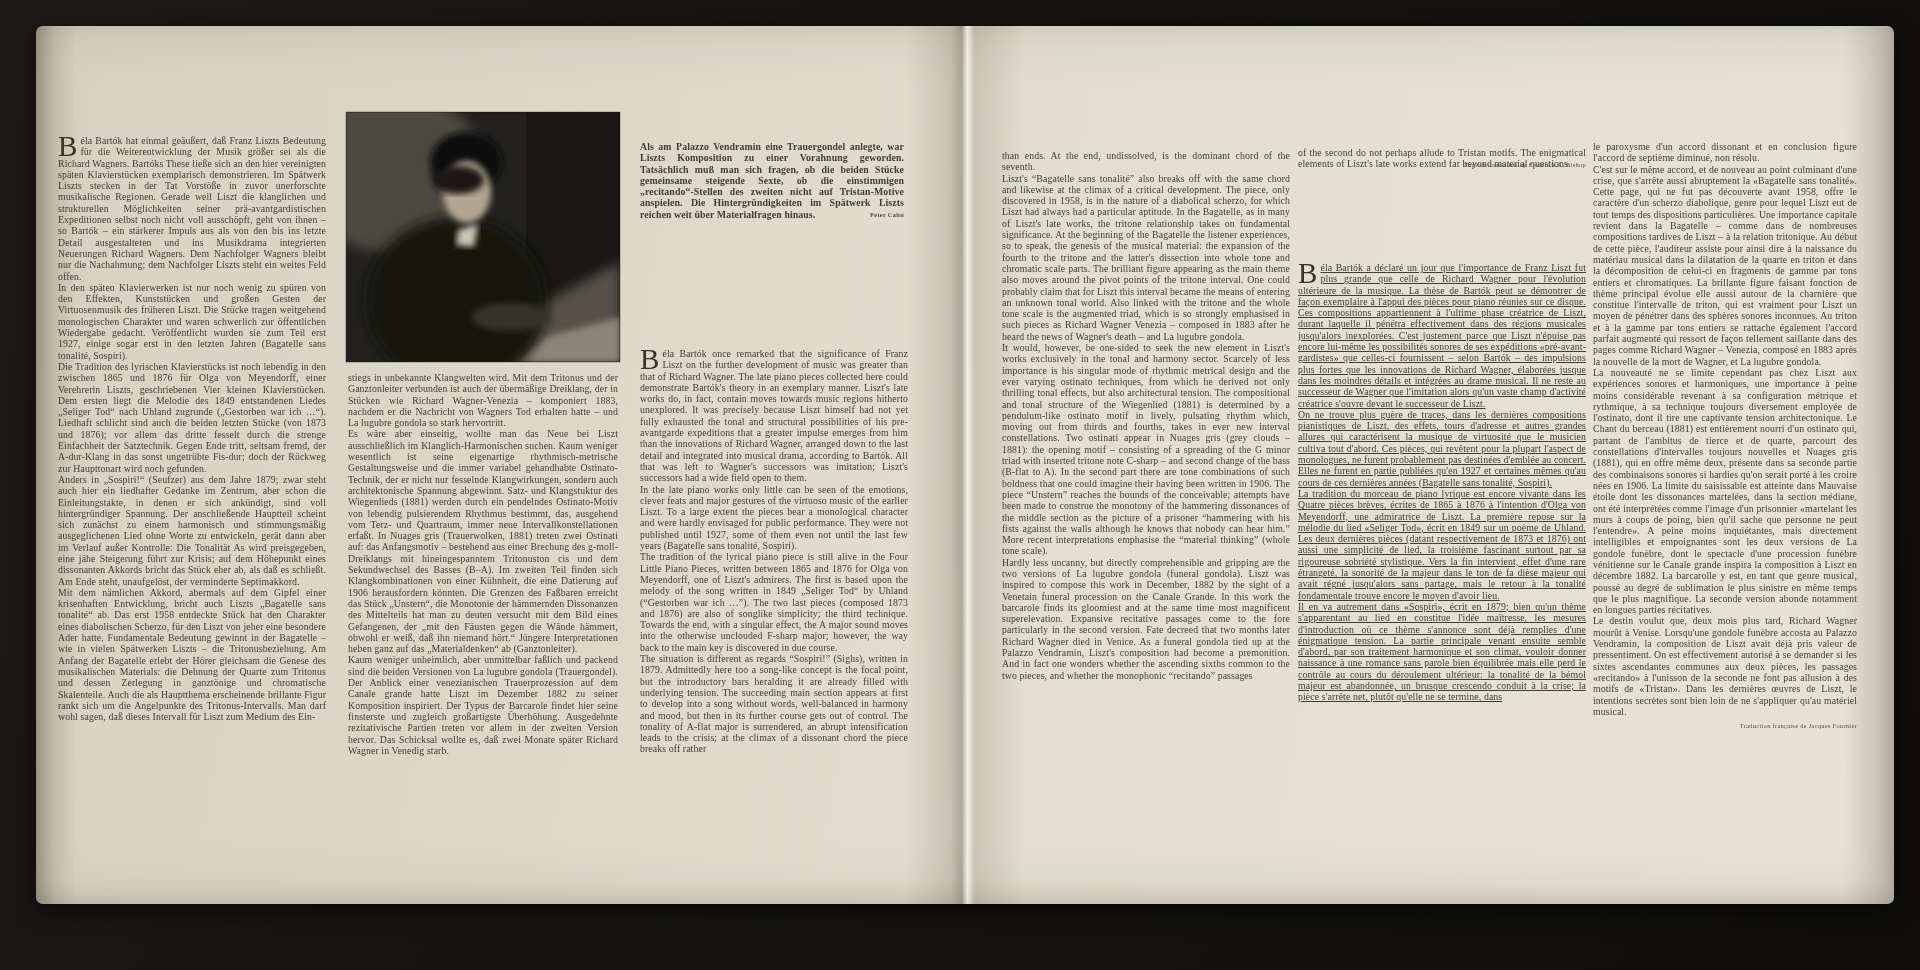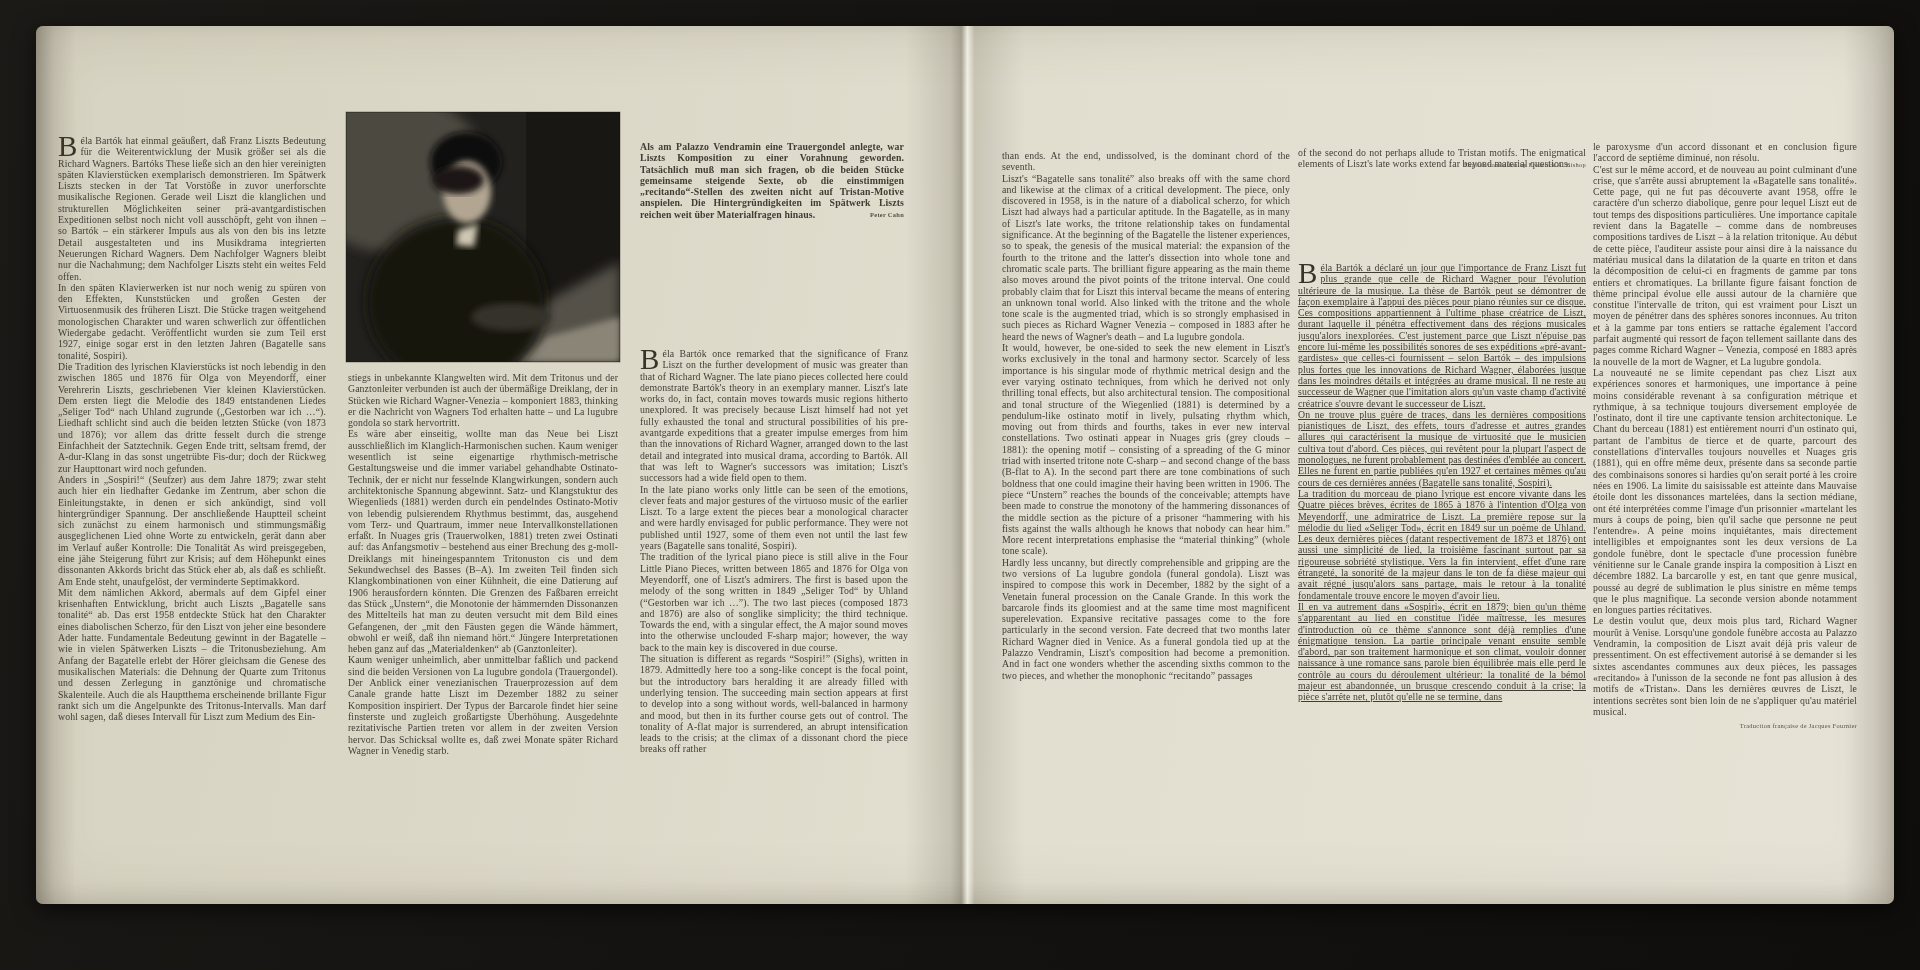--- a/index.html
+++ b/index.html
@@ -77,21 +77,21 @@
   <div>
       <p>In den späten Klavierwerken ist nur noch wenig zu spüren von den Effekten, Kunststücken und großen Gesten der Virtuosenmusik des früheren Liszt. Die Stücke tragen weitgehend monologischen Charakter und waren schwerlich zur öffentlichen Wiedergabe gedacht. Veröffentlicht wurden sie zum Teil erst 1927, einige sogar erst in den letzten Jahren (Bagatelle sans tonalité, Sospiri).</p>
       <p>Die Tradition des lyrischen Klavierstücks ist noch lebendig in den zwischen 1865 und 1876 für Olga von Meyendorff, einer Verehrerin Liszts, geschriebenen Vier kleinen Klavierstücken. Dem ersten liegt die Melodie des 1849 entstandenen Liedes „Seliger Tod“ nach Uhland zugrunde („Gestorben war ich …“). Liedhaft schlicht sind auch die beiden letzten Stücke (von 1873 und 1876); vor allem das dritte fesselt durch die strenge Einfachheit der Satztechnik. Gegen Ende tritt, seltsam fremd, der A-dur-Klang in das sonst ungetrübte Fis-dur; doch der Rückweg zur Haupttonart wird noch gefunden.</p>
       <p>Anders in „Sospiri!“ (Seufzer) aus dem Jahre 1879; zwar steht auch hier ein liedhafter Gedanke im Zentrum, aber schon die Einleitungstakte, in denen er sich ankündigt, sind voll hintergründiger Spannung. Der anschließende Hauptteil scheint sich zunächst zu einem harmonisch und stimmungsmäßig ausgeglichenen Lied ohne Worte zu entwickeln, gerät dann aber im Verlauf außer Kontrolle: Die Tonalität As wird preisgegeben, eine jähe Steigerung führt zur Krisis; auf dem Höhepunkt eines dissonanten Akkords bricht das Stück eher ab, als daß es schließt. Am Ende steht, unaufgelöst, der verminderte Septimakkord.</p>
       <p>Mit dem nämlichen Akkord, abermals auf dem Gipfel einer krisenhaften Entwicklung, bricht auch Liszts „Bagatelle sans tonalité“ ab. Das erst 1958 entdeckte Stück hat den Charakter eines diabolischen Scherzo, für den Liszt von jeher eine besondere Ader hatte. Fundamentale Bedeutung gewinnt in der Bagatelle – wie in vielen Spätwerken Liszts – die Tritonusbeziehung. Am Anfang der Bagatelle erlebt der Hörer gleichsam die Genese des musikalischen Materials: die Dehnung der Quarte zum Tritonus und dessen Zerlegung in ganztönige und chromatische Skalenteile. Auch die als Hauptthema erscheinende brillante Figur rankt sich um die Angelpunkte des Tritonus-Intervalls. Man darf wohl sagen, daß dieses Intervall für Liszt zum Medium des Ein-</p>
     </div>
 </div>
 
 <div class="col" style="left:348px;top:372px;width:270px;height:482px;">
   <div>
-      <p>stiegs in unbekannte Klangwelten wird. Mit dem Tritonus und der Ganztonleiter verbunden ist auch der übermäßige Dreiklang, der in Stücken wie Richard Wagner-Venezia – komponiert 1883, thinking er die Nachricht von Wagners Tod erhalten hatte – und La lugubre gondola so stark hervortritt.</p>
+      <p>stiegs in unbekannte Klangwelten wird. Mit dem Tritonus und der Ganztonleiter verbunden ist auch der übermäßige Dreiklang, der in Stücken wie Richard Wagner-Venezia – komponiert 1883, nachdem er die Nachricht von Wagners Tod erhalten hatte – und La lugubre gondola so stark hervortritt.</p>
       <p>Es wäre aber einseitig, wollte man das Neue bei Liszt ausschließlich im Klanglich-Harmonischen suchen. Kaum weniger wesentlich ist seine eigenartige rhythmisch-metrische Gestaltungsweise und die immer variabel gehandhabte Ostinato-Technik, der er nicht nur fesselnde Klangwirkungen, sondern auch architektonische Spannung abgewinnt. Satz- und Klangstuktur des Wiegenlieds (1881) werden durch ein pendelndes Ostinato-Motiv von lebendig pulsierendem Rhythmus bestimmt, das, ausgehend vom Terz- und Quartraum, immer neue Intervallkonstellationen erfaßt. In Nuages gris (Trauerwolken, 1881) treten zwei Ostinati auf: das Anfangsmotiv – bestehend aus einer Brechung des g-moll-Dreiklangs mit hineingespanntem Tritonuston cis und dem Sekundwechsel des Basses (B–A). Im zweiten Teil finden sich Klangkombinationen von einer Kühnheit, die eine Datierung auf 1906 herausfordern könnten. Die Grenzen des Faßbaren erreicht das Stück „Unstern“, die Monotonie der hämmernden Dissonanzen des Mittelteils hat man zu deuten versucht mit dem Bild eines Gefangenen, der „mit den Fäusten gegen die Wände hämmert, obwohl er weiß, daß ihn niemand hört.“ Jüngere Interpretationen heben ganz auf das „Materialdenken“ ab (Ganztonleiter).</p>
       <p>Kaum weniger unheimlich, aber unmittelbar faßlich und packend sind die beiden Versionen von La lugubre gondola (Trauergondel). Der Anblick einer venezianischen Trauerprozession auf dem Canale grande hatte Liszt im Dezember 1882 zu seiner Komposition inspiriert. Der Typus der Barcarole findet hier seine finsterste und zugleich großartigste Überhöhung. Ausgedehnte rezitativische Partien treten vor allem in der zweiten Version hervor. Das Schicksal wollte es, daß zwei Monate später Richard Wagner in Venedig starb.</p>
     </div>
 </div>
 
 <div class="col" style="left:640px;top:141px;width:264px;font-weight:bold;">
   <p>Als am Palazzo Vendramin eine Trauergondel anlegte, war Liszts Komposition zu einer Vorahnung geworden. Tatsächlich muß man sich fragen, ob die beiden Stücke gemeinsame steigende Sexte, ob die einstimmigen „recitando“-Stellen des zweiten nicht auf Tristan-Motive anspielen. Die Hintergründigkeiten im Spätwerk Liszts reichen weit über Materialfragen hinaus.</p>
   <div class="attribution">Peter Cahn</div>
 </div>
 

